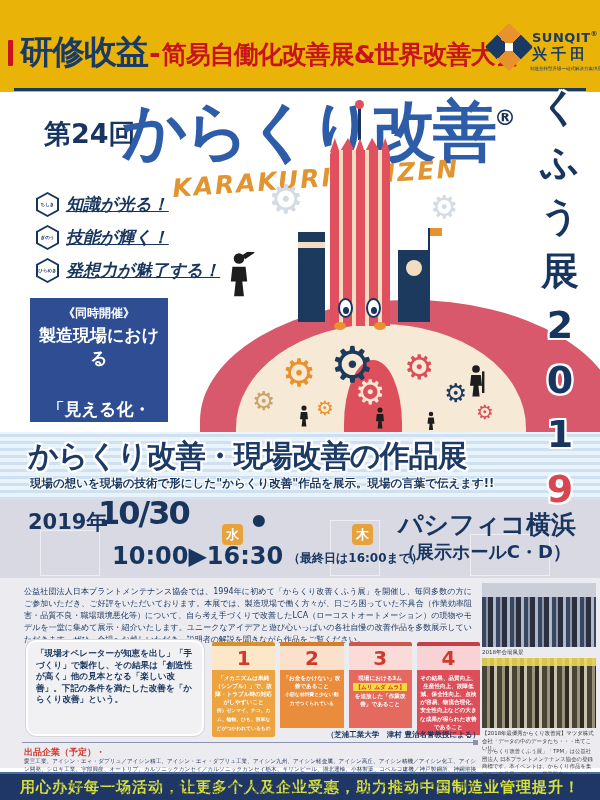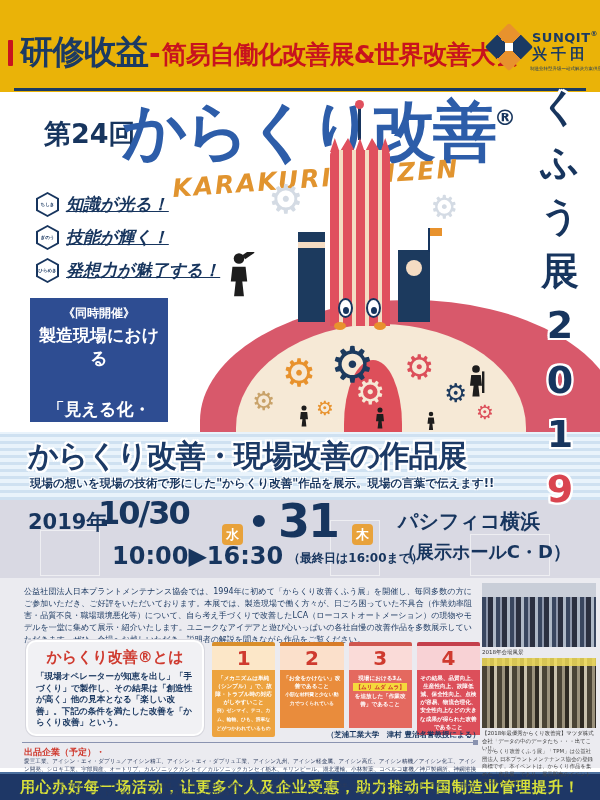--- a/index.html
+++ b/index.html
@@ -86,21 +86,21 @@
   
   .sched { position:absolute; left:0; top:500px; width:600px; height:78px; background:#d9d9e3; z-index:3; overflow:hidden; }
   .city { position:absolute; border:1px solid rgba(255,255,255,.55); }
   .sy { position:absolute; left:28px; top:8px; font-size:21px; font-weight:900; color:#17355e; }
   .sd1 { position:absolute; left:98px; top:-6px; font-size:32px; font-weight:900; color:#17355e; letter-spacing:-2px; }
   .swd { position:absolute; width:21px; height:21px; background:#e8a23b; color:#fff; font-size:13px; font-weight:900; border-radius:4px; display:flex; align-items:center; justify-content:center; }
   .sdot { position:absolute; left:248px; top:2px; font-size:34px; font-weight:900; color:#17355e; }
   .sd2 { position:absolute; left:278px; top:-6px; font-size:46px; font-weight:900; color:#17355e; letter-spacing:-2px; }
   .stime { position:absolute; left:112px; top:42px; font-size:24px; font-weight:900; color:#17355e; }
   .stnote { position:absolute; left:288px; top:50px; font-size:12px; font-weight:900; color:#17355e; }
-  .sven { position:absolute; left:398px; top:8px; font-size:20px; font-weight:900; color:#17355e; white-space:nowrap; }
+  .sven { position:absolute; left:398px; top:8px; font-size:25px; font-weight:900; color:#17355e; white-space:nowrap; }
   .shall { position:absolute; left:398px; top:40px; font-size:18px; font-weight:900; color:#17355e; white-space:nowrap; }
 
   
   .info { position:absolute; left:0; top:578px; width:600px; height:190px; background:#ebebf0; z-index:3; }
   .intro { position:absolute; left:24px; top:8px; width:448px; font-size:8px; line-height:1.5; color:#17355e; text-align:justify; }
   .defbox { position:absolute; left:26px; top:62px; width:178px; height:96px; background:#f1f1f4; border:2px solid #fff; border-radius:10px; box-shadow:0 0 0 1px #d7d7de; padding:6px 8px; }
   .defbox h3 { font-size:15px; font-weight:900; color:#cf3a2f; text-align:center; margin-bottom:4px; }
   .defbox p { font-size:8.6px; line-height:1.35; color:#17355e; font-weight:700; }
   .cards { position:absolute; left:212px; top:64px; width:268px; display:flex; gap:5px; }
   .card { flex:1; border-radius:2px; overflow:hidden; }
@@ -266,33 +266,31 @@
   </div>
 
   <div class="sched">
     <div class="city" style="left:40px; top:30px; width:60px; height:46px;"></div>
     <div class="city" style="left:330px; top:20px; width:50px; height:56px;"></div>
     <div class="city" style="left:470px; top:34px; width:80px; height:42px;"></div>
     <div class="sy">2019年</div>
     <div class="sd1">10/30</div>
     <div class="swd" style="left:222px; top:24px;">水</div>
     <div class="sdot">•</div>
-    <div class="sd2">31</div>
     <div class="swd" style="left:352px; top:24px;">木</div>
     <div class="stime">10:00▶16:30</div>
     <div class="stnote">（最終日は16:00まで）</div>
     <div class="sven">パシフィコ横浜</div>
     <div class="shall">（展示ホールC・D）</div>
   </div>
 
   <div class="info">
     <div class="intro">公益社団法人日本プラントメンテナンス協会では、1994年に初めて「からくり改善くふう展」を開催し、毎回多数の方にご参加いただき、ご好評をいただいております。本展では、製造現場で働く方々が、日ごろ困っていた不具合（作業効率阻害・品質不良・職場環境悪化等）について、自ら考え手づくりで改善したLCA（ローコストオートメーション）の現物やモデルを一堂に集めて展示・紹介いたします。ユニークなアイデアと遊び心いっぱいの各社自慢の改善作品を多数展示していただきます。ぜひ、会場へお越しいただき、説明者の解説を聞きながら作品をご覧ください。</div>
 
     <div class="defbox">
-      <h3>からくり改善®とは</h3>
       <p>「現場オペレーターが知恵を出し」「手づくり」で製作し、その結果は「創造性が高く」他の見本となる「楽しい改善」。下記の条件を満たした改善を「からくり改善」という。</p>
     </div>
 
     <div class="cards">
       <div class="card c1">
         <div class="bar"></div>
         <div class="num">1</div>
         <div class="bd"><span>「メカニズムは単純（シンプル）」で、故障・トラブル時の対応がしやすいこと</span><br><span style="font-size:4.8px;opacity:.95;">例）ゼンマイ、テコ、カム、輪軸、ひも、滑車などがつかわれているもの</span></div>
       </div>
       <div class="card c2">

